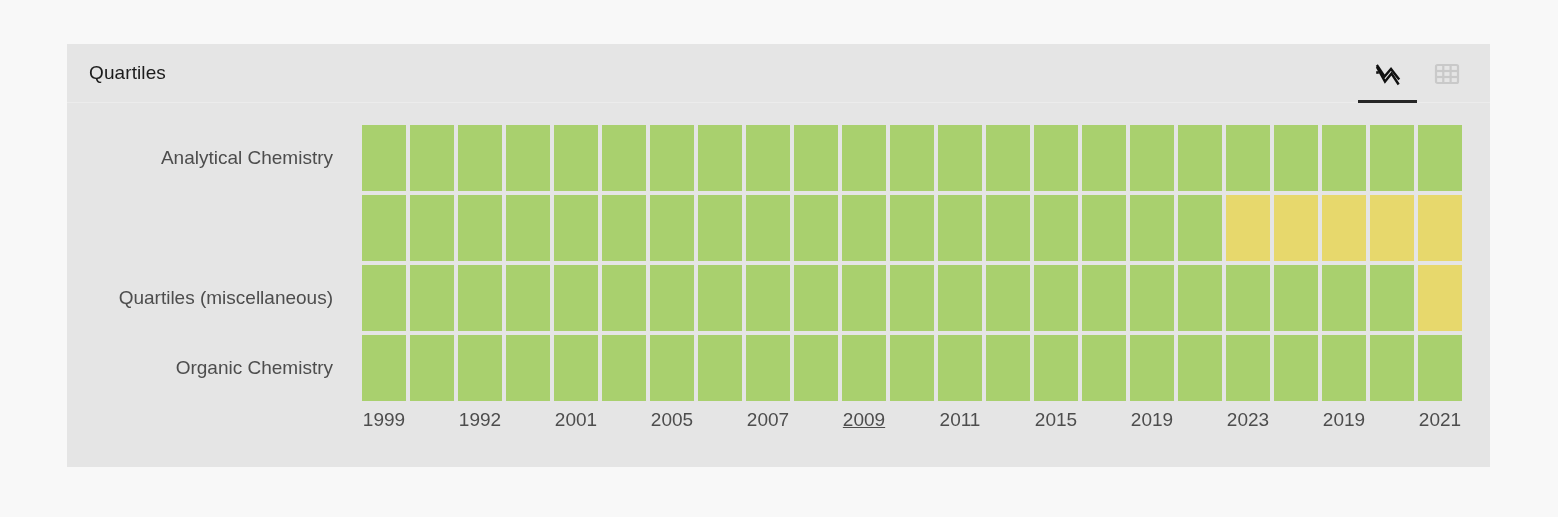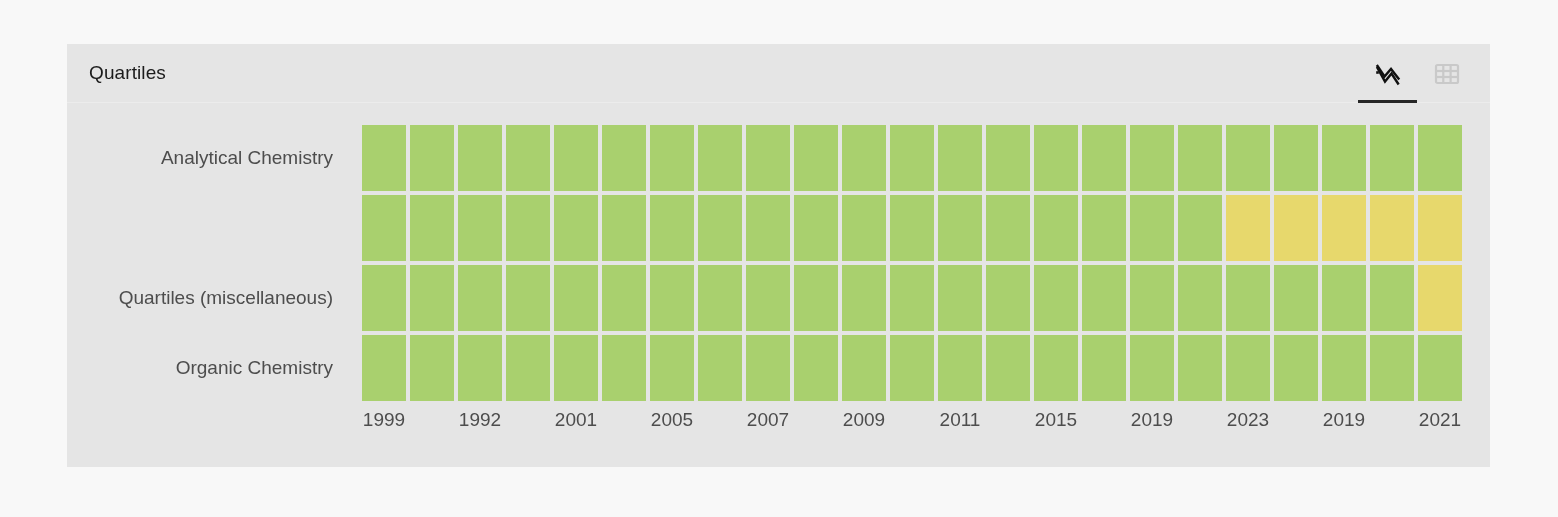--- a/index.html
+++ b/index.html
@@ -279,21 +279,21 @@
           <div class="heat-cell" title="Organic Chemistry 2020: Q1" style="left: 1008px; width: 44px; height: 66px; background: rgb(169, 208, 110);"></div>
           <div class="heat-cell" title="Organic Chemistry 2021: Q1" style="left: 1056px; width: 44px; height: 66px; background: rgb(169, 208, 110);"></div>
         </div>
       </div>
     <div id="x-axis">
         <div class="x-tick" style="left: -26px;">1999</div>
         <div class="x-tick" style="left: 70px;">1992</div>
         <div class="x-tick" style="left: 166px;">2001</div>
         <div class="x-tick" style="left: 262px;">2005</div>
         <div class="x-tick" style="left: 358px;">2007</div>
-        <div class="x-tick" style="left: 454px;">2009</div>
+        <div class="x-tick" style="left: 454px; text-decoration: underline;">2009</div>
         <div class="x-tick" style="left: 550px;">2011</div>
         <div class="x-tick" style="left: 646px;">2015</div>
         <div class="x-tick" style="left: 742px;">2019</div>
         <div class="x-tick" style="left: 838px;">2023</div>
         <div class="x-tick" style="left: 934px; text-align: center;">2019</div>
         <div class="x-tick" style="left: 1030px;">2021</div>
       </div>
   </div>
 
 </div>

